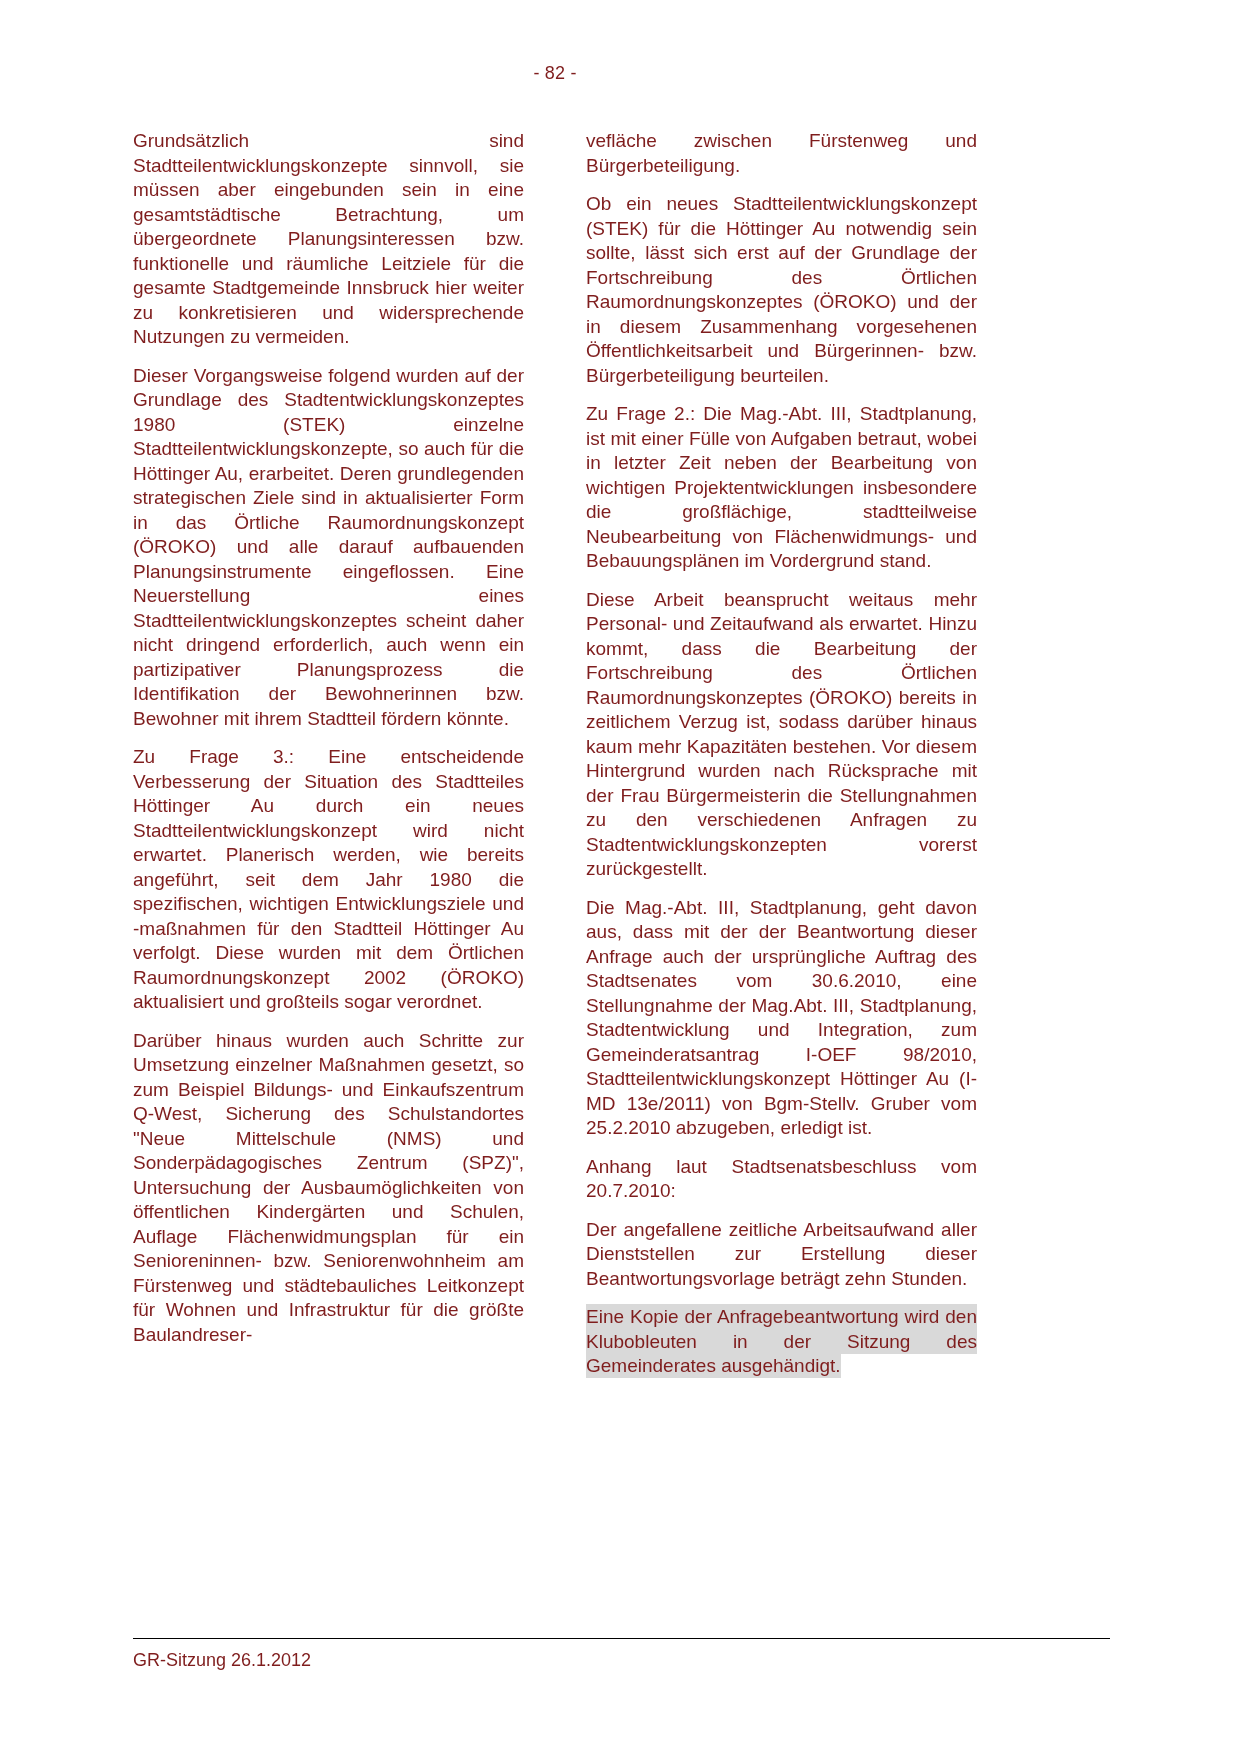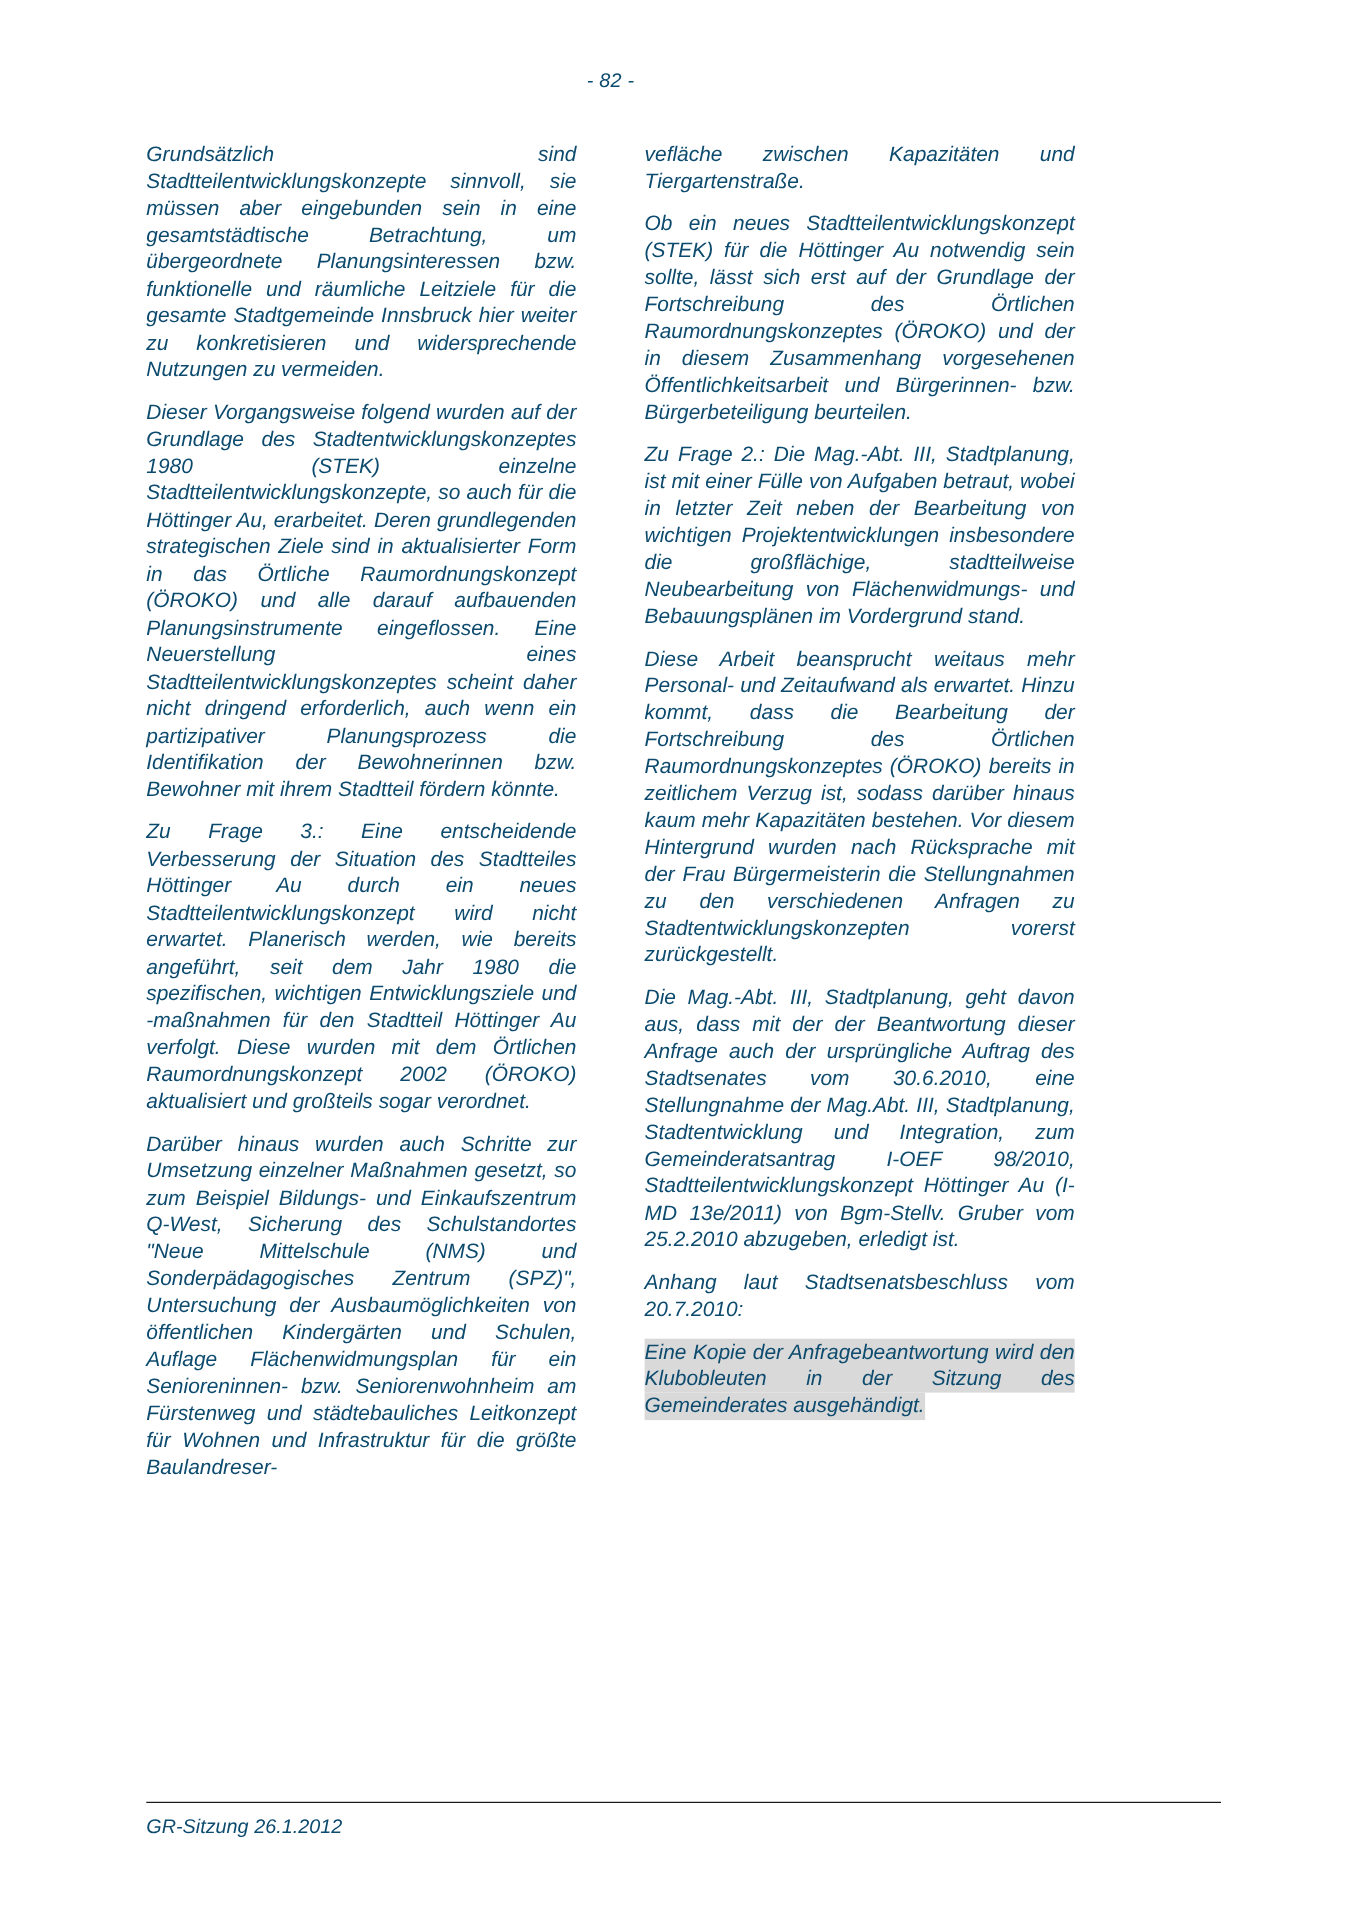--- a/index.html
+++ b/index.html
@@ -6,23 +6,22 @@
       margin: 0;
       padding: 0;
       background: #ffffff;
     }
     .page {
       position: relative;
       width: 1241px;
       height: 1754px;
       background: #ffffff;
       font-family: "Liberation Sans", sans-serif;
-      color: #0c4a6e;
+      color: #7f1d1d;
       overflow: hidden;
-      font-style: italic;
     }
     .page-number {
       position: absolute;
       top: 63px;
       left: 133px;
       width: 844px;
       text-align: center;
       font-size: 18px;
       letter-spacing: 0.2px;
     }
@@ -80,26 +79,27 @@
   <div class="columns">
 
     <div class="col">
       <p>Grundsätzlich sind Stadtteilentwicklungskonzepte sinnvoll, sie müssen aber eingebunden sein in eine gesamtstädtische Betrachtung, um übergeordnete Planungsinteressen bzw. funktionelle und räumliche Leitziele für die gesamte Stadtgemeinde Innsbruck hier weiter zu konkretisieren und widersprechende Nutzungen zu vermeiden.</p>
       <p>Dieser Vorgangsweise folgend wurden auf der Grundlage des Stadtentwicklungskonzeptes 1980 (STEK) einzelne Stadtteilentwicklungskonzepte, so auch für die Höttinger Au, erarbeitet. Deren grundlegenden strategischen Ziele sind in aktualisierter Form in das Örtliche Raumordnungskonzept (ÖROKO) und alle darauf aufbauenden Planungsinstrumente eingeflossen. Eine Neuerstellung eines Stadtteilentwicklungskonzeptes scheint daher nicht dringend erforderlich, auch wenn ein partizipativer Planungsprozess die Identifikation der Bewohnerinnen bzw. Bewohner mit ihrem Stadtteil fördern könnte.</p>
       <p>Zu Frage 3.: Eine entscheidende Verbesserung der Situation des Stadtteiles Höttinger Au durch ein neues Stadtteilentwicklungskonzept wird nicht erwartet. Planerisch werden, wie bereits angeführt, seit dem Jahr 1980 die spezifischen, wichtigen Entwicklungsziele und -maßnahmen für den Stadtteil Höttinger Au verfolgt. Diese wurden mit dem Örtlichen Raumordnungskonzept 2002 (ÖROKO) aktualisiert und großteils sogar verordnet.</p>
       <p>Darüber hinaus wurden auch Schritte zur Umsetzung einzelner Maßnahmen gesetzt, so zum Beispiel Bildungs- und Einkaufszentrum Q-West, Sicherung des Schulstandortes "Neue Mittelschule (NMS) und Sonderpädagogisches Zentrum (SPZ)", Untersuchung der Ausbaumöglichkeiten von öffentlichen Kindergärten und Schulen, Auflage Flächenwidmungsplan für ein Senioreninnen- bzw. Seniorenwohnheim am Fürstenweg und städtebauliches Leitkonzept für Wohnen und Infrastruktur für die größte Baulandreser-</p>
     </div>
 
     <div class="col">
-      <p>vefläche zwischen Kapazitäten und Tiergartenstraße.</p>
+      <p>vefläche zwischen Fürstenweg und Bürgerbeteiligung.</p>
       <p>Ob ein neues Stadtteilentwicklungskonzept (STEK) für die Höttinger Au notwendig sein sollte, lässt sich erst auf der Grundlage der Fortschreibung des Örtlichen Raumordnungskonzeptes (ÖROKO) und der in diesem Zusammenhang vorgesehenen Öffentlichkeitsarbeit und Bürgerinnen- bzw. Bürgerbeteiligung beurteilen.</p>
       <p>Zu Frage 2.: Die Mag.-Abt. III, Stadtplanung, ist mit einer Fülle von Aufgaben betraut, wobei in letzter Zeit neben der Bearbeitung von wichtigen Projektentwicklungen insbesondere die großflächige, stadtteilweise Neubearbeitung von Flächenwidmungs- und Bebauungsplänen im Vordergrund stand.</p>
       <p>Diese Arbeit beansprucht weitaus mehr Personal- und Zeitaufwand als erwartet. Hinzu kommt, dass die Bearbeitung der Fortschreibung des Örtlichen Raumordnungskonzeptes (ÖROKO) bereits in zeitlichem Verzug ist, sodass darüber hinaus kaum mehr Kapazitäten bestehen. Vor diesem Hintergrund wurden nach Rücksprache mit der Frau Bürgermeisterin die Stellungnahmen zu den verschiedenen Anfragen zu Stadtentwicklungskonzepten vorerst zurückgestellt.</p>
       <p>Die Mag.-Abt. III, Stadtplanung, geht davon aus, dass mit der der Beantwortung dieser Anfrage auch der ursprüngliche Auftrag des Stadtsenates vom 30.6.2010, eine Stellungnahme der Mag.Abt. III, Stadtplanung, Stadtentwicklung und Integration, zum Gemeinderatsantrag I-OEF 98/2010, Stadtteilentwicklungskonzept Höttinger Au (I-MD 13e/2011) von Bgm-Stellv. Gruber vom 25.2.2010 abzugeben, erledigt ist.</p>
       <p>Anhang laut Stadtsenatsbeschluss vom 20.7.2010:</p>
+      <p>Der angefallene zeitliche Arbeitsaufwand aller Dienststellen zur Erstellung dieser Beantwortungsvorlage beträgt zehn Stunden.</p>
       <p class="highlighted-paragraph"><span class="hl" style="background: rgb(217, 217, 217);">Eine Kopie der Anfragebeantwortung wird den Klubobleuten in der Sitzung des Gemeinderates ausgehändigt.</span></p>
     </div>
 
   </div>
 
   <div class="footer-rule"></div>
 
   <div class="footer-text">GR-Sitzung 26.1.2012</div>
 
 </div>

